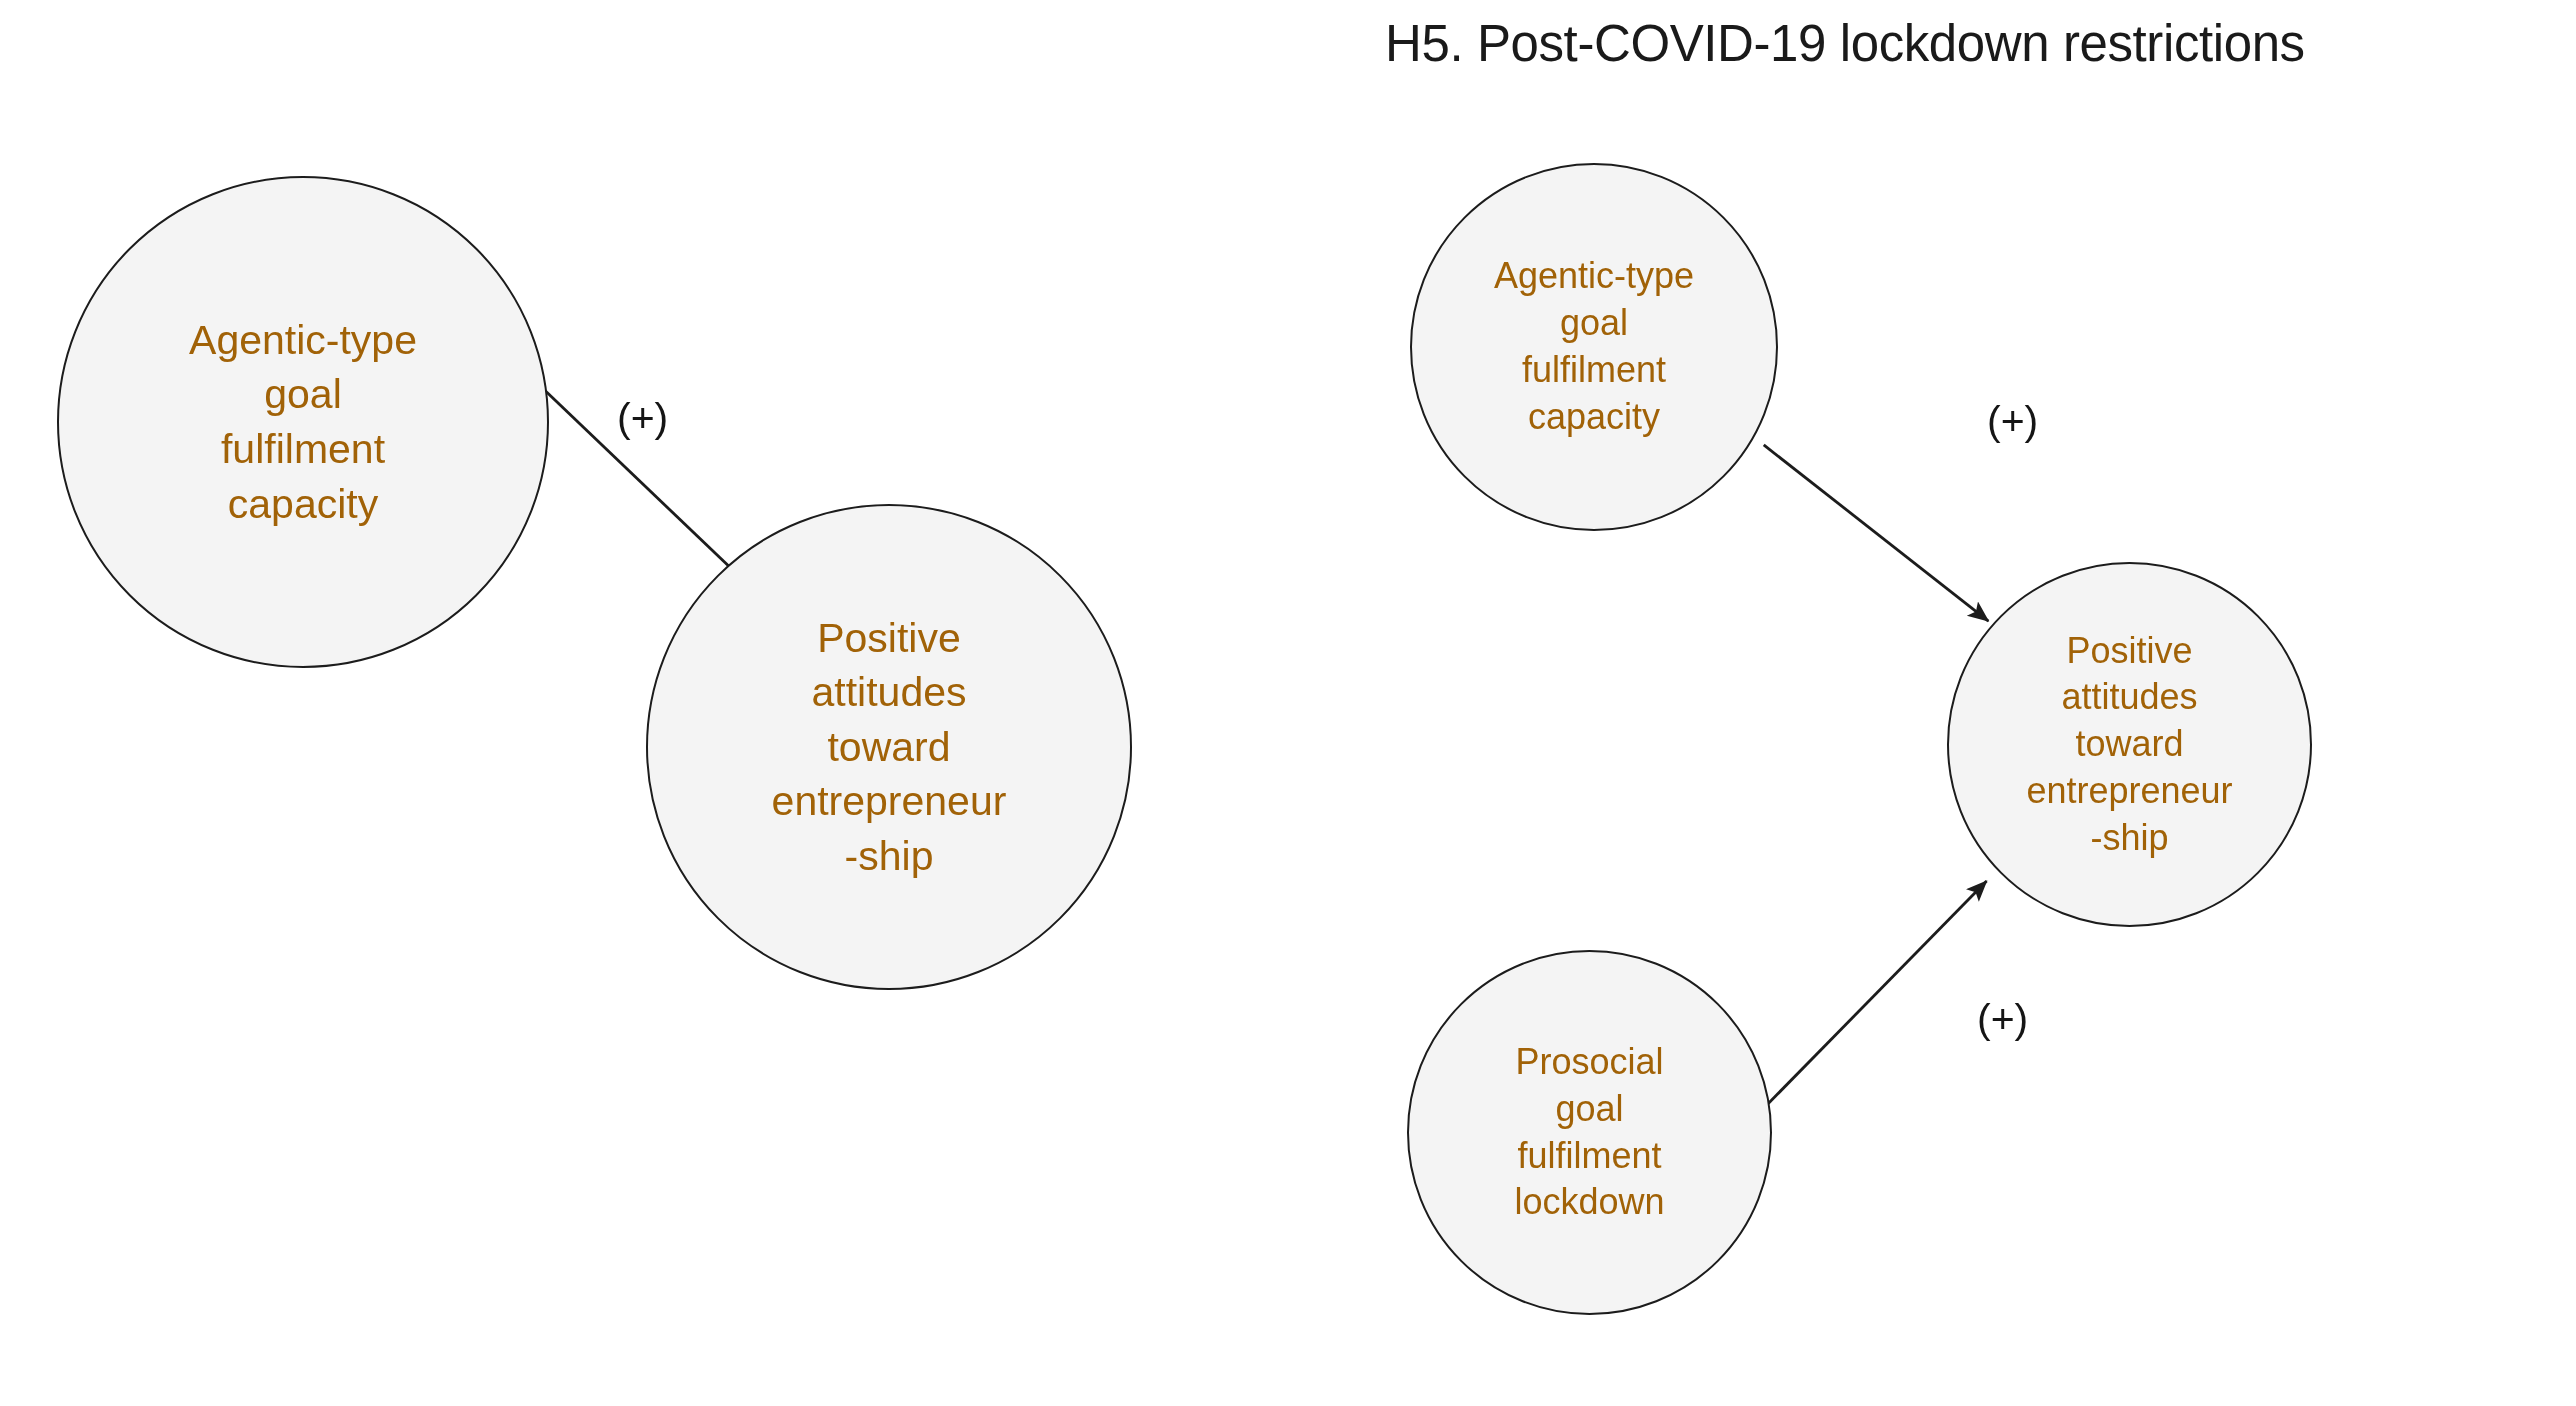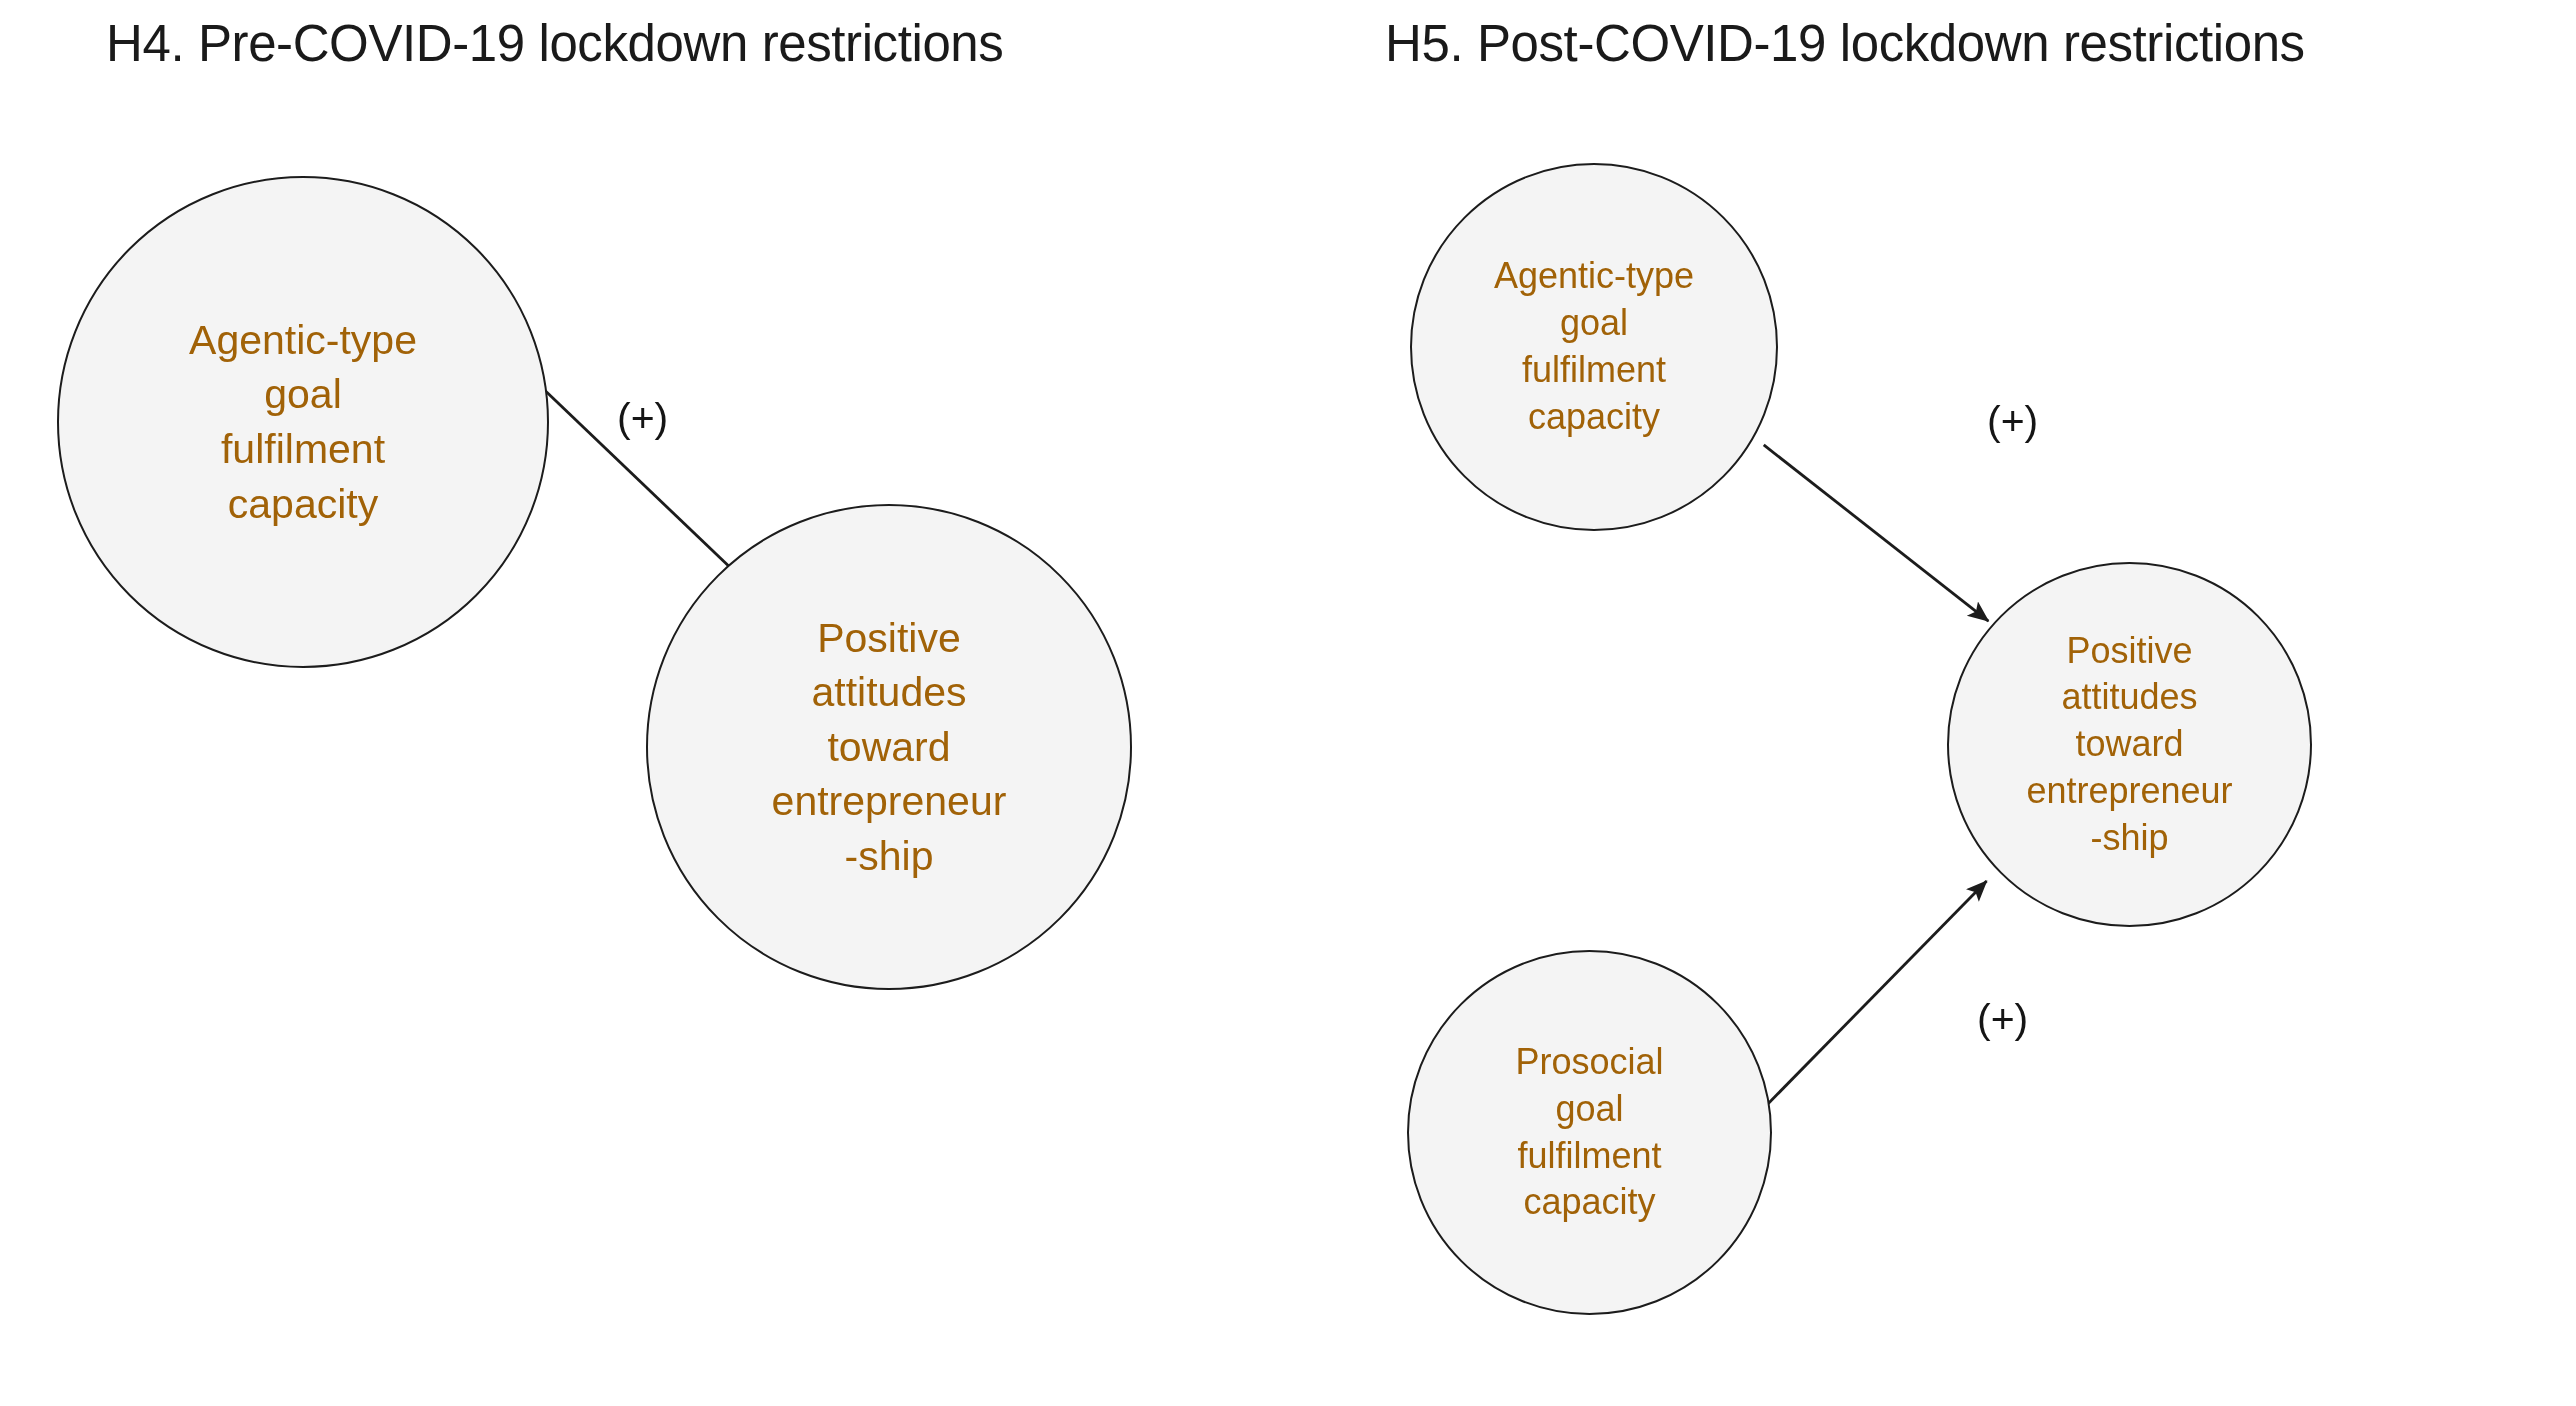--- a/index.html
+++ b/index.html
@@ -95,21 +95,20 @@
   #r-plus1 { left: 699px; top: 401px; }
   #r-plus2 { left: 689px; top: 999px; }
 </style>
 </head>
 <body>
 
 <div id="canvas">
 
   <div class="panel" id="panel-left">
 
-    <div class="panel-title" id="title-left">H4. Pre-COVID-19 lockdown restrictions</div>
 
     <svg class="edge-svg" viewBox="0 0 1462 1597" preserveAspectRatio="none">
       <defs>
         <marker id="arrowL" markerWidth="9" markerHeight="9" refX="7.2" refY="3.2" orient="auto" markerUnits="strokeWidth">
           <path d="M0,0 L7.6,3.2 L0,6.4 L1.6,3.2 Z" fill="#1c1c1c"></path>
         </marker>
       </defs>
       <line class="edge-line" x1="610" y1="435" x2="858" y2="672" marker-end="url(#arrowL)"></line>
     </svg>
 
@@ -149,21 +148,21 @@
       <div class="node-label small">Agentic-type
 goal
 fulfilment
 capacity</div>
     </div>
 
     <div class="node" id="r-prosocial">
       <div class="node-label small">Prosocial
 goal
 fulfilment
-capacity</div>
+lockdown</div>
     </div>
 
     <div class="node" id="r-attitude">
       <div class="node-label small">Positive
 attitudes
 toward
 entrepreneur
 -ship</div>
     </div>
 

